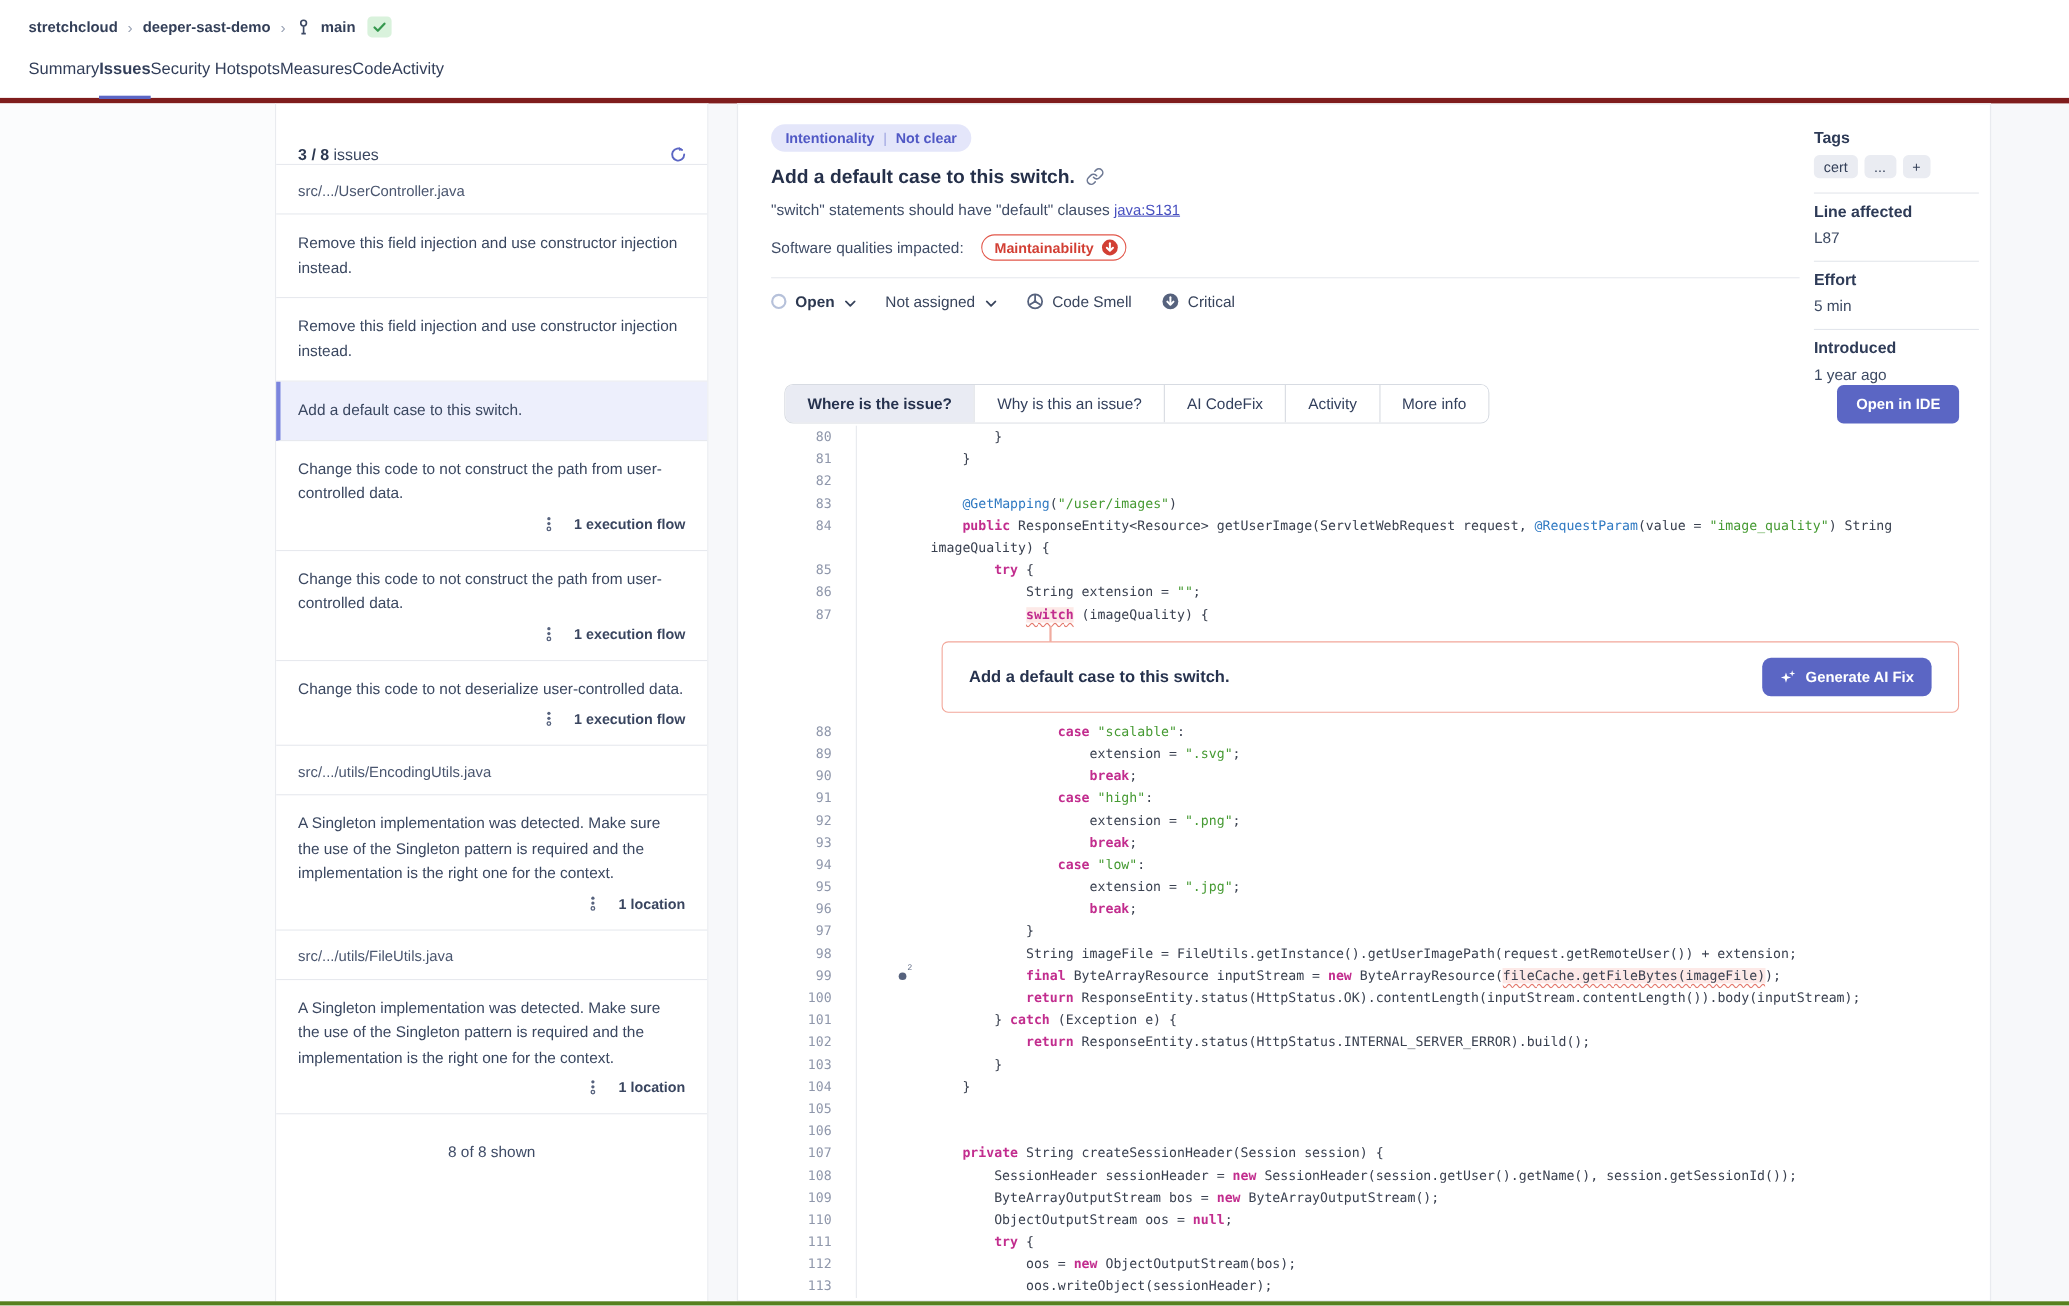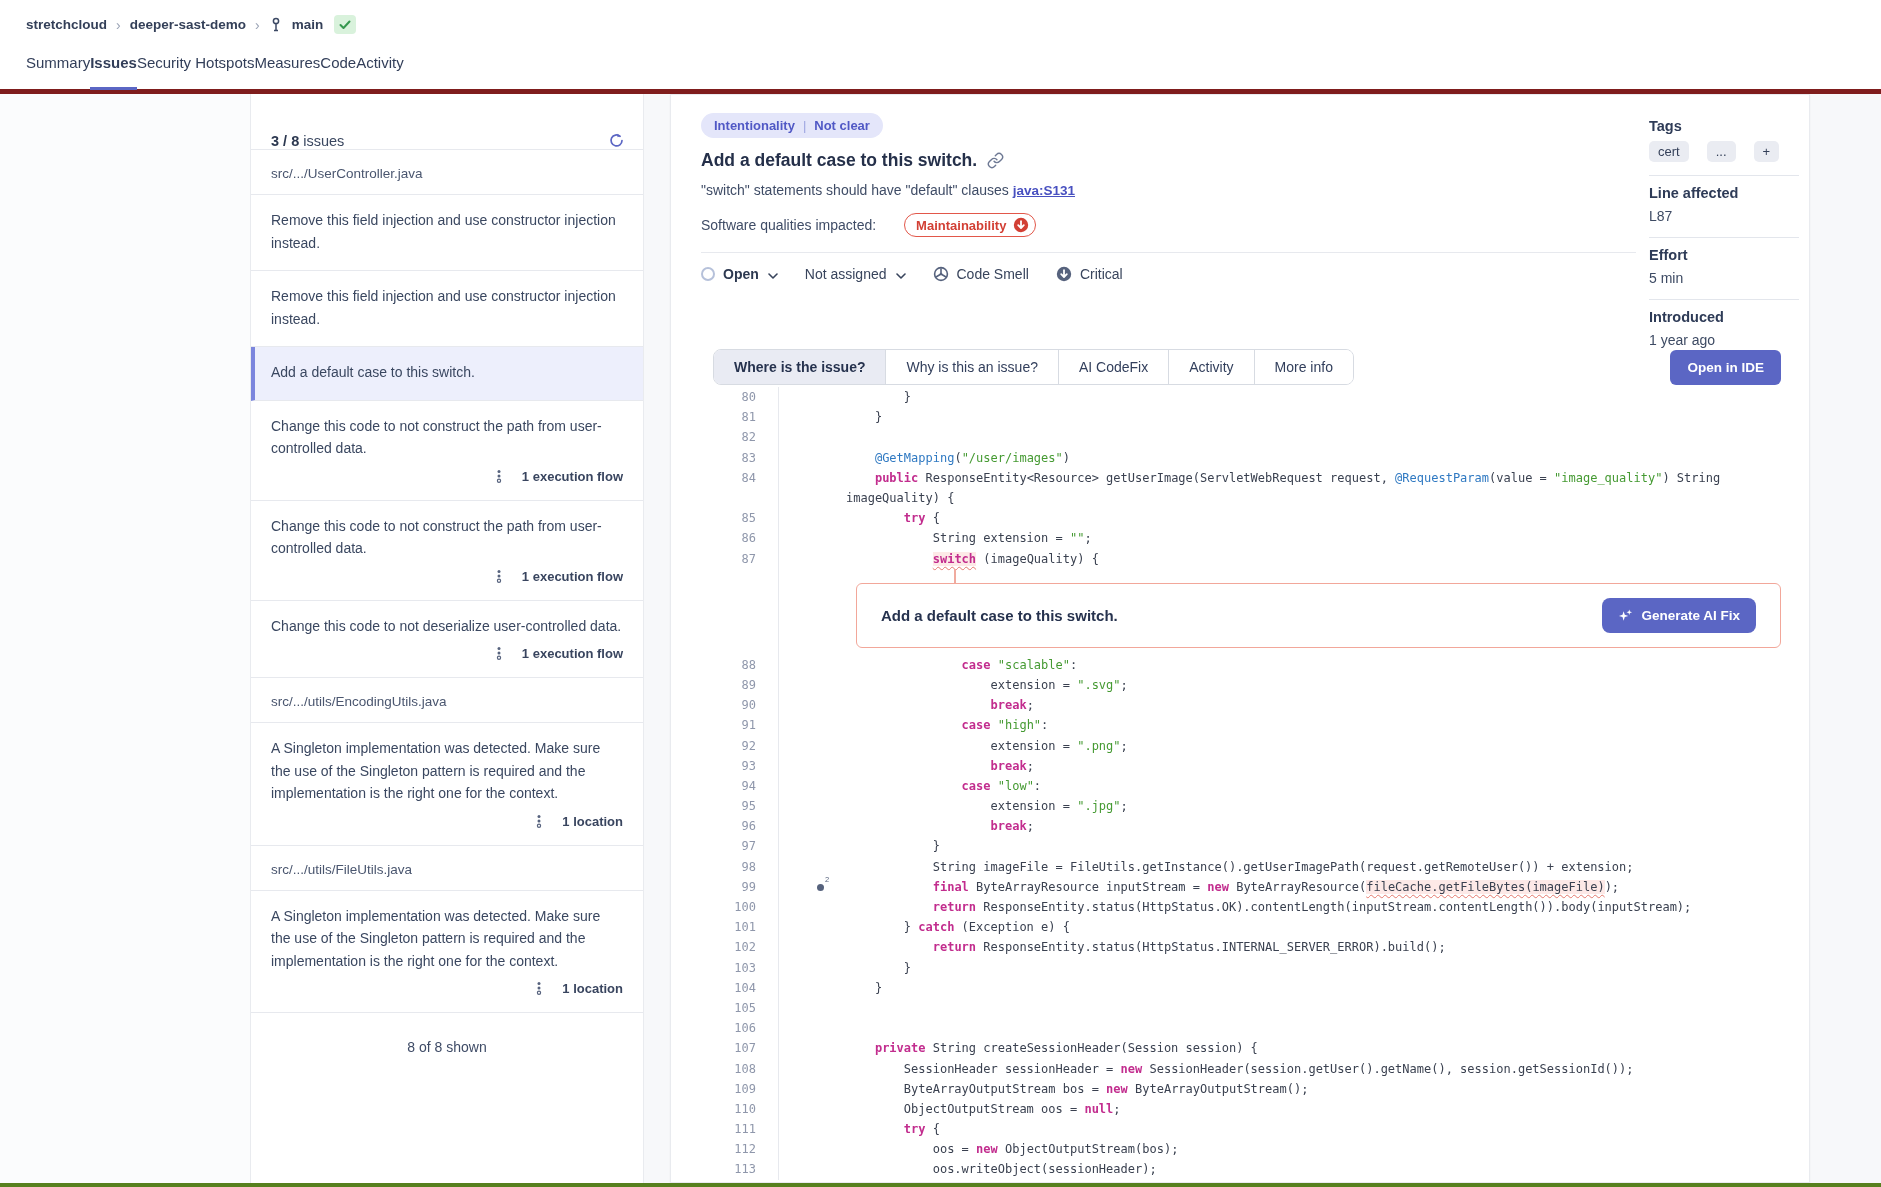--- a/index.html
+++ b/index.html
@@ -38,37 +38,37 @@
   .slink{margin-top:9px;display:flex;justify-content:flex-end;align-items:center;gap:18px;font-size:13px;font-weight:600;color:#39455f}
   .panel-foot{margin-top:26px;text-align:center;font-size:14px;color:#3e4b66}
 
   
   .detail-card{position:absolute;left:670px;top:94px;bottom:4px;right:71px;background:#fff;border:1px solid #e9ebef;box-shadow:0 1px 2px rgba(20,30,60,.04);overflow:hidden}
   .detail-head{position:relative;padding:18px 30px 0}
   .clean-badge{display:inline-flex;align-items:center;gap:8px;background:var(--badge-bg);color:var(--badge-tx);border-radius:999px;padding:5px 13px;font-size:13px;font-weight:600}
   .clean-badge .pipe{color:#9da3e0;font-weight:normal}
   .issue-title{display:flex;align-items:center;gap:10px;margin-top:12px;font-size:17.5px;font-weight:bold;color:var(--tx-dark)}
   .rule-line{margin-top:11px;font-size:14px;color:#3f4c66}
-  .rule-line a{color:var(--accent-link);font-weight:bold;text-decoration:underline;cursor:pointer;font-size:13.5px}
-  .quality-line{margin-top:15px;display:flex;align-items:center;gap:28px;font-size:14px;color:#3f4c66}
+  .rule-line a{color:var(--accent-link);font-weight:normal;text-decoration:underline;cursor:pointer;font-size:13.5px}
+  .quality-line{margin-top:15px;display:flex;align-items:center;gap:16px;font-size:14px;color:#3f4c66}
   .quality-pill{display:inline-flex;align-items:center;gap:7px;border:1.5px solid var(--danger-border);border-radius:999px;padding:3px 6px 3px 11px;color:var(--danger);font-size:13px;font-weight:600;cursor:pointer}
   .head-divider{margin-top:15px;width:935px;border-top:1px solid var(--border)}
   .status-row{display:flex;align-items:center;gap:27px;padding:13px 0 17px;font-size:14px;color:#38445c}
   .st{display:flex;align-items:center;gap:8px;background:none;border:none;font:inherit;color:inherit;cursor:pointer}
   .st b{color:#2c3850}
   .radio{width:14px;height:14px;border:2px solid #b6c1da;border-radius:50%;background:#fff}
   .chev{margin-left:1px}
 
   
   .meta{position:absolute;top:14px;left:978px;width:150px}
   .meta-sec{padding:9px 0 13px;border-bottom:1px solid #e3e6ec}
   .meta-sec:last-child{border-bottom:none}
   .meta-label{font-size:14.5px;font-weight:bold;color:#2e3b57;margin-bottom:7px}
   .meta-value{font-size:14px;color:#3d4a63}
-  .chips{display:flex;gap:18px}
+  .chips{display:flex;gap:6px}
   .chip{background:var(--chip);border-radius:5px;padding:3px 9px;font-size:13px;color:#333f58;cursor:pointer}
 
   
   .tabs-row{margin-top:50px;padding:0 28px 0 42px;display:flex;justify-content:space-between;align-items:center}
   .segmented{display:inline-flex;border:1px solid #d7dbe2;border-radius:8px;overflow:hidden;background:#fff}
   .seg{padding:9px 20px;font-size:14px;color:#323f5c;border-left:1px solid #d7dbe2;cursor:pointer;background:#fff}
   .seg:first-child{border-left:none}
   .seg.active{background:#e9ebf3;font-weight:bold;color:#26324e}
   .ide-btn{background:var(--accent);color:#fff;border:none;border-radius:6px;padding:10px 17px;font-size:13.5px;font-weight:bold;cursor:pointer}
 

